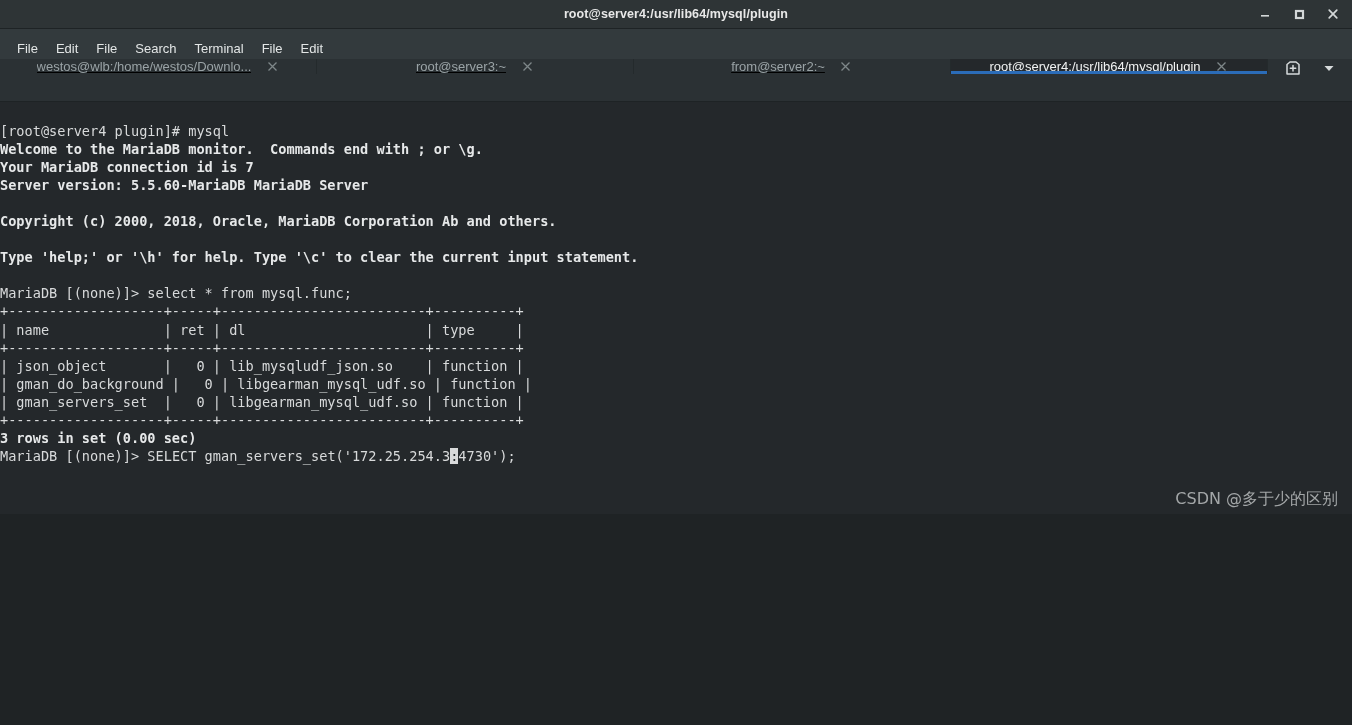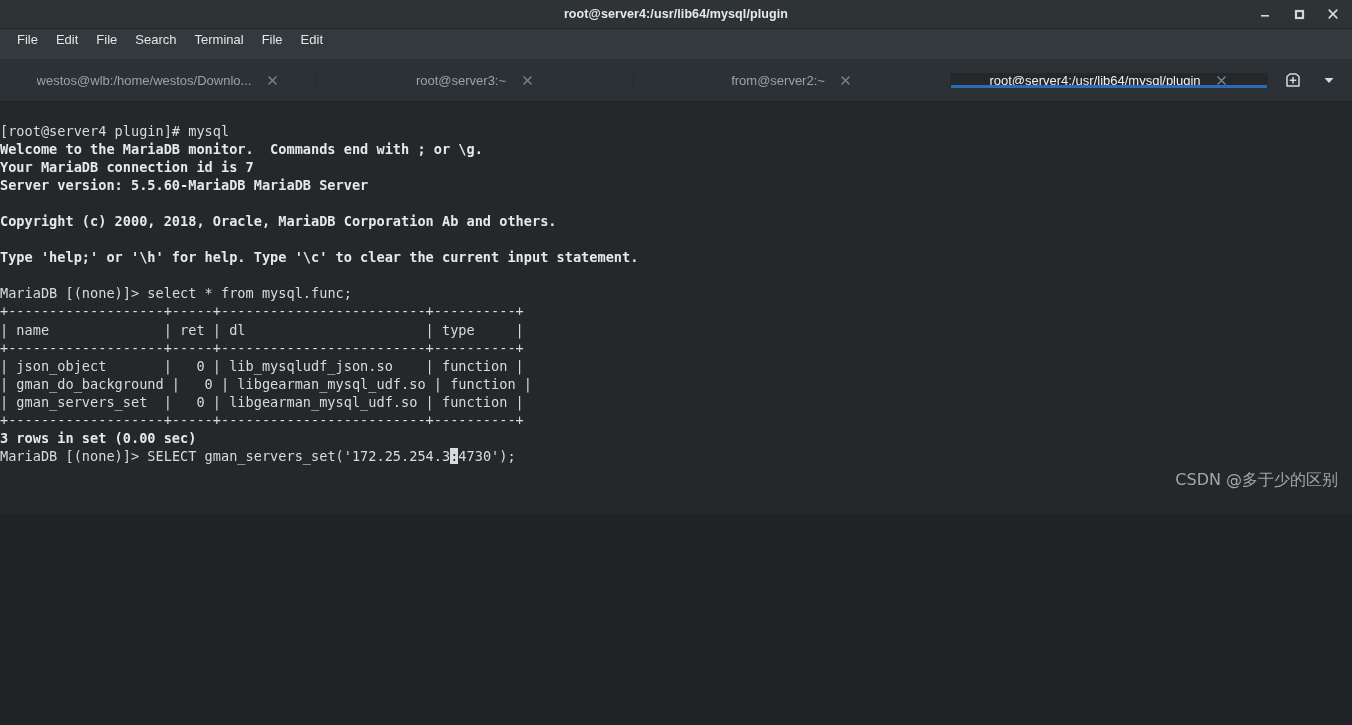--- a/index.html
+++ b/index.html
@@ -62,41 +62,42 @@
     justify-content: center;
     color: #d3d7d8;
   }
   .winbtn svg { display: block; }
 
   
   #menubar {
     height: 30px;
     background: #333a3d;
     display: flex;
-    align-items: flex-start;
+    align-items: flex-end;
     padding-left: 8px;
     flex: 0 0 auto;
     box-sizing: border-box;
   }
   .menu-item {
     font-size: 13px;
     color: #e3e6e6;
     padding: 3px 9px;
     border-radius: 3px;
     white-space: nowrap;
   }
 
   
   #tabbar {
     height: 42px;
     background: #2b3134;
     display: flex;
-    align-items: center;
+    align-items: flex-start;
     flex: 0 0 auto;
     border-bottom: 1px solid #1e2325;
+    text-decoration: underline;
   }
   .tab {
     position: relative;
     flex: 1 1 0;
     min-width: 0;
     display: flex;
     align-items: center;
     justify-content: center;
     padding: 0 10px;
     box-sizing: border-box;
@@ -185,21 +186,21 @@
     border: 2px solid #f01414;
     box-sizing: border-box;
     border-radius: 2px;
     pointer-events: none;
   }
 
   
   #watermark {
     position: absolute;
     right: 14px;
-    bottom: 23px;
+    bottom: 4px;
     font-size: 16px;
     color: #b9bcbd;
     font-family: "DejaVu Sans", sans-serif;
     white-space: nowrap;
     opacity: 0.85;
   }
 
   
   #scroll-gutter {
     position: absolute;

